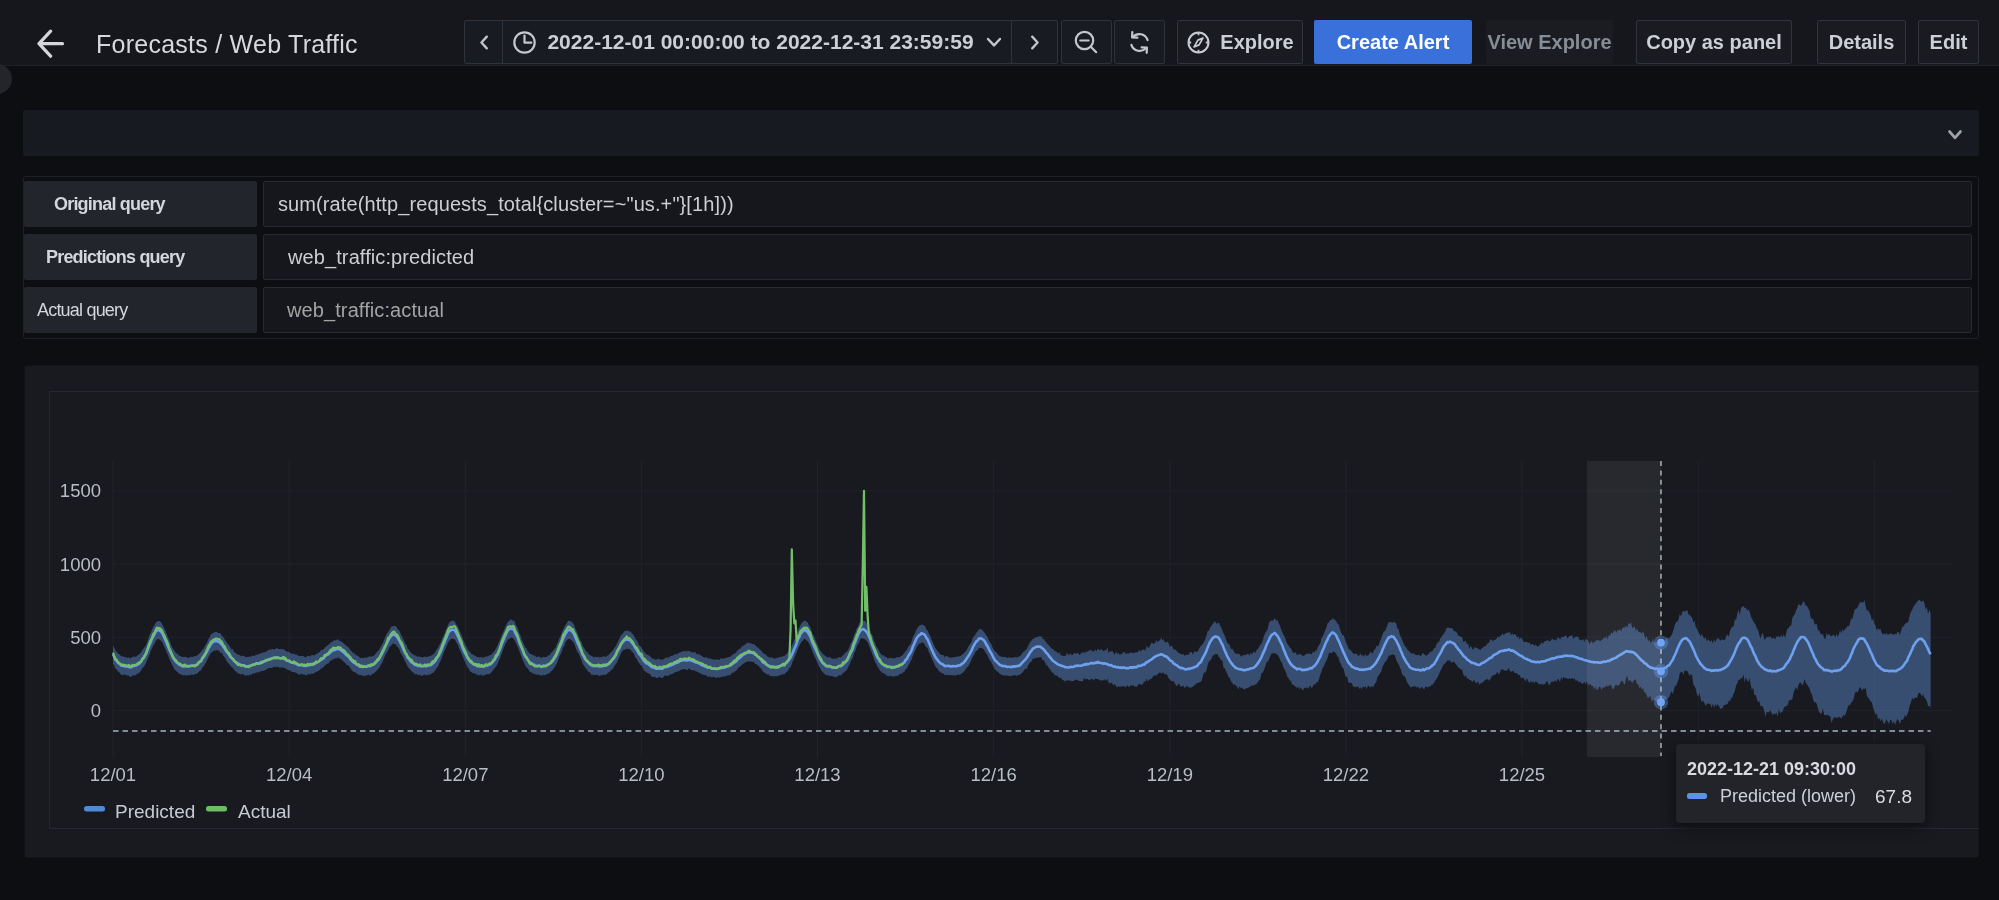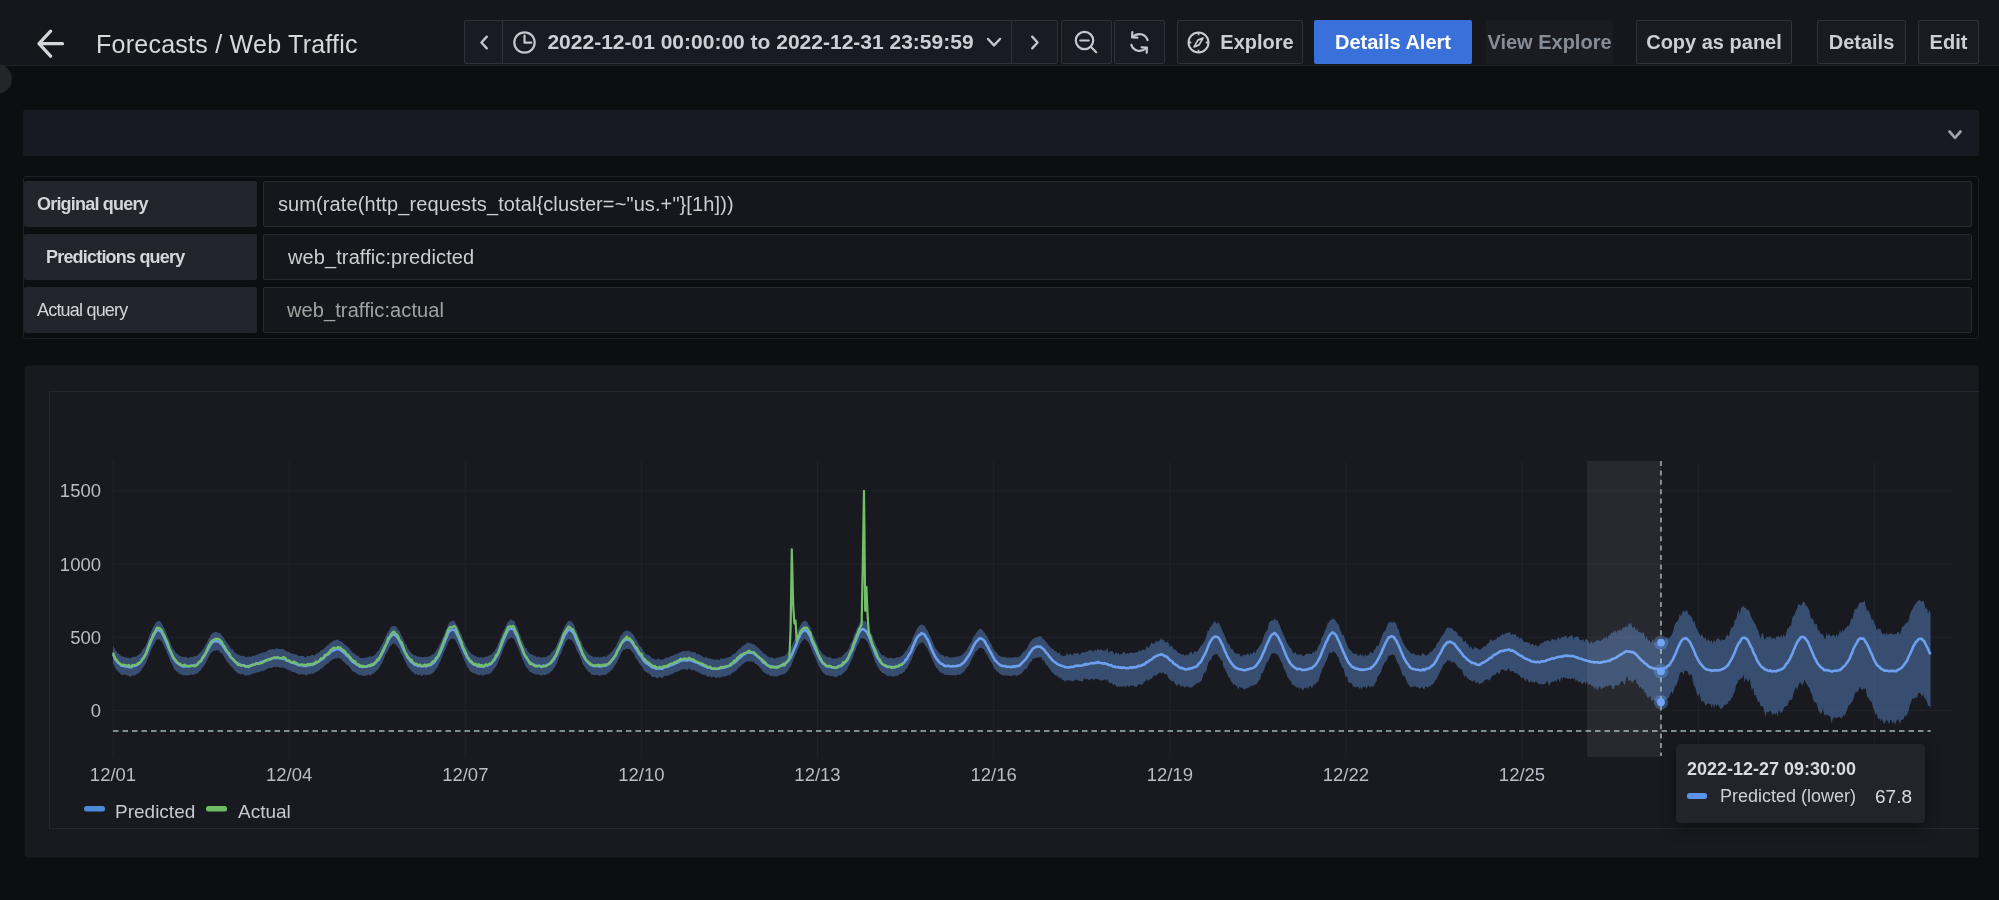--- a/index.html
+++ b/index.html
@@ -50,33 +50,33 @@
  </svg>
 </div>
 
 <div class="btn" style="left:1177px;width:126px">
  <svg width="25" height="25" viewBox="0 0 25 25" style="margin-right:9px">
       <circle cx="12.5" cy="12.5" r="10" fill="none" stroke="#c7cbd1" stroke-width="2"></circle>
       <path d="M12.5 2.5 V5.2 M12.5 19.8 V22.5 M2.5 12.5 H5.2 M19.8 12.5 H22.5" stroke="#c7cbd1" stroke-width="1.8"></path>
       <path d="M16.9 8.1 L11.9 10.1 L8.1 16.9 L13.1 14.9 Z" fill="none" stroke="#c7cbd1" stroke-width="1.7" stroke-linejoin="round"></path>
     </svg>
  Explore</div>
-<div class="btn" style="left:1314px;width:158px;background:#3a70d9;border:none;color:#ffffff;font-size:20px">Details Alert</div>
+<div class="btn" style="left:1314px;width:158px;background:#3a70d9;border:none;color:#ffffff;font-size:20px">Create Alert</div>
 <div class="btn" style="left:1486px;width:127px;background:#1a1c22;border:none;color:#878d96">View Explore</div>
 <div class="btn" style="left:1636px;width:156px">Copy as panel</div>
 <div class="btn" style="left:1817px;width:89px">Details</div>
 <div class="btn" style="left:1918px;width:61px">Edit</div>
 
 <div class="abs" style="left:23px;top:110px;width:1956px;height:46px;background:#181a21;border-radius:2px"></div>
 <svg class="abs" style="left:1947px;top:129px" width="16" height="12" viewBox="0 0 16 12">
     <path d="M2.5 2.5 L8 8.8 L13.5 2.5" fill="none" stroke="#9da2ab" stroke-width="2.7" stroke-linecap="round" stroke-linejoin="round"></path>
   </svg>
 
 <div class="abs" style="left:23px;top:176px;width:1956px;height:163px;border:1px solid #1d2026;border-radius:3px"></div>
-<div class="abs" style="left:24px;top:181px;width:233px;height:46px;background:#22252c;border-radius:2px;display:flex;align-items:center;padding-left:13px;font-size:18px;letter-spacing:-0.8px;font-weight:700;color:#d4d6dc">Original query</div>
+<div class="abs" style="left:24px;top:181px;width:233px;height:46px;background:#22252c;border-radius:2px;display:flex;align-items:center;padding-left:30px;font-size:18px;letter-spacing:-0.8px;font-weight:700;color:#d4d6dc">Original query</div>
 <div class="abs" style="left:263px;top:181px;width:1709px;height:46px;background:#15171d;border:1px solid #272a31;border-radius:2px;display:flex;align-items:center;padding-left:14px;font-size:20px;letter-spacing:0.1px;color:#ccced2">sum(rate(http_requests_total{cluster=~"us.+"}[1h]))</div>
 <div class="abs" style="left:24px;top:234px;width:233px;height:46px;background:#22252c;border-radius:2px;display:flex;align-items:center;padding-left:22px;font-size:18px;letter-spacing:-0.8px;font-weight:700;color:#d4d6dc">Predictions query</div>
 <div class="abs" style="left:263px;top:234px;width:1709px;height:46px;background:#15171d;border:1px solid #272a31;border-radius:2px;display:flex;align-items:center;padding-left:24px;font-size:20px;letter-spacing:0.1px;color:#ccced2">web_traffic:predicted</div>
 <div class="abs" style="left:24px;top:287px;width:233px;height:46px;background:#22252c;border-radius:2px;display:flex;align-items:center;padding-left:13px;font-size:18px;letter-spacing:-0.8px;font-weight:400;color:#d4d6dc">Actual query</div>
 <div class="abs" style="left:263px;top:287px;width:1709px;height:46px;background:#15171d;border:1px solid #272a31;border-radius:2px;display:flex;align-items:center;padding-left:23px;font-size:20px;letter-spacing:0.1px;color:#a3a3a3">web_traffic:actual</div>
 
 <svg width="1955" height="493" viewBox="0 0 1955 493" style="position:absolute;left:24px;top:365px">
 <rect x="0.5" y="0.5" width="1954" height="492" rx="2" fill="#181a20"></rect>
 <rect x="25.5" y="26.5" width="1930" height="437" fill="none" stroke="#25282e" stroke-width="1"></rect>
 <line x1="89.0" y1="125.8" x2="1928" y2="125.8" stroke="#212329" stroke-width="1"></line>
@@ -119,19 +119,19 @@
 <circle cx="1637" cy="306.3" r="3.9" fill="#71a5f3"></circle>
 <circle cx="1637" cy="337.2" r="7.2" fill="rgba(110,160,240,0.35)"></circle>
 <circle cx="1637" cy="337.2" r="3.9" fill="#71a5f3"></circle>
 <rect x="60" y="441" width="21" height="5.5" rx="2.5" fill="#4e8ad8"></rect>
 <text x="91" y="453" font-family="Liberation Sans, sans-serif" font-size="19" fill="#c7cad1">Predicted</text>
 <rect x="182" y="441" width="21" height="5.5" rx="2.5" fill="#6cbd63"></rect>
 <text x="214" y="453" font-family="Liberation Sans, sans-serif" font-size="19" fill="#c7cad1">Actual</text>
 </svg>
 
 <div class="abs" style="left:1676px;top:744px;width:249px;height:79px;background:#22242a;border-radius:4px;box-shadow:0 4px 14px rgba(0,0,0,0.5)">
- <div style="position:absolute;left:11px;top:15px;font-size:18px;font-weight:700;color:#d9dbe0">2022-12-27 09:30:00</div>
+ <div style="position:absolute;left:11px;top:15px;font-size:18px;font-weight:700;color:#d9dbe0">2022-12-21 09:30:00</div>
  <div style="position:absolute;left:11px;top:49px;width:20px;height:5.5px;border-radius:2.5px;background:#5b93e8"></div>
  <div style="position:absolute;left:44px;top:42px;font-size:18px;color:#cdd0d6">Predicted (lower)</div>
  <div style="position:absolute;right:13px;top:42px;font-size:19px;color:#dadce1">67.8</div>
 </div>
 
 <div class="abs" style="left:-18px;top:64px;width:30px;height:30px;border-radius:50%;background:#23252b"></div>
 
 </body></html>

